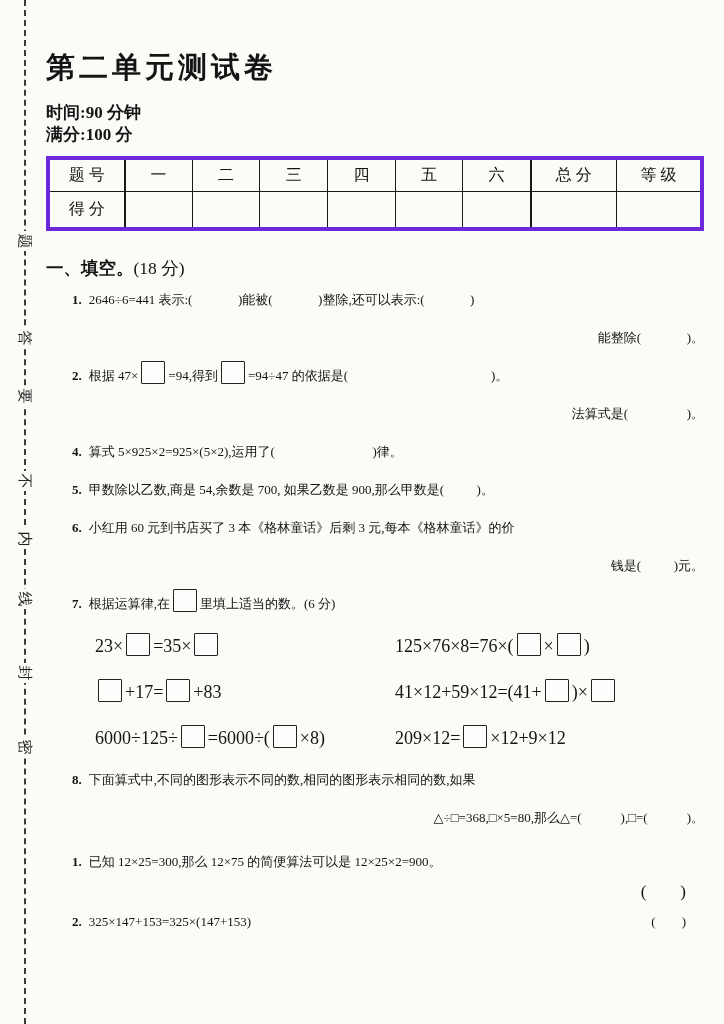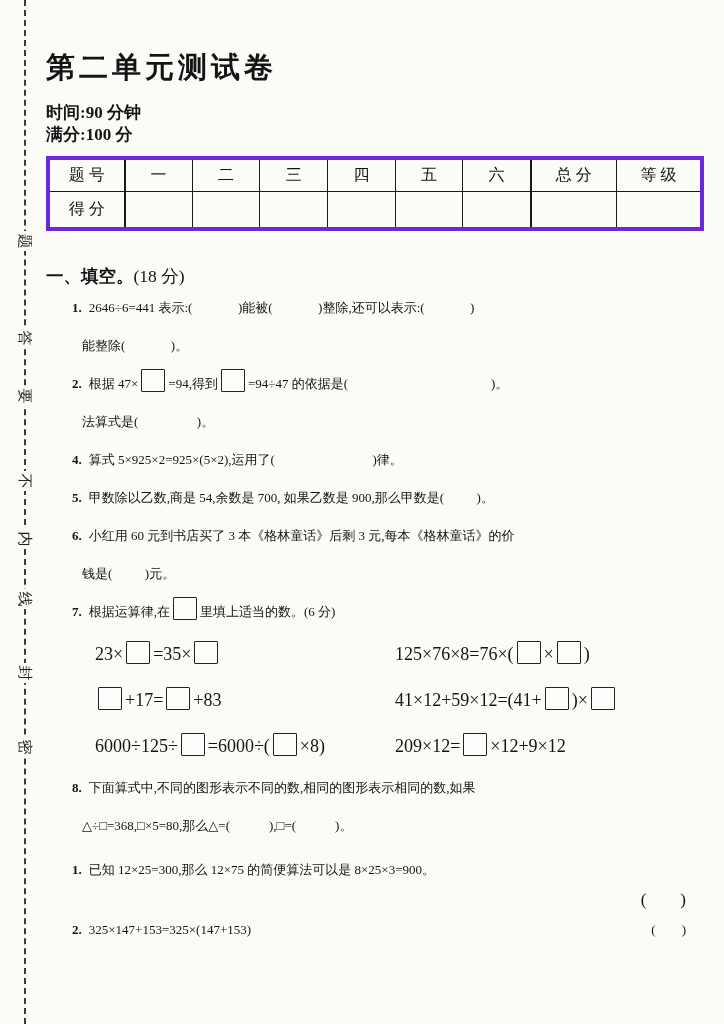--- a/index.html
+++ b/index.html
@@ -26,26 +26,26 @@
   
   table.score{border-collapse:collapse;table-layout:fixed;width:100%;
               margin-top:10px;border:4px solid #6d28d9;}
   table.score td{border:1px solid #1a1a1a;text-align:center;font-size:16px;
                  padding:0;}
   table.score tr.hd td{height:31px;}
   table.score tr.sc td{height:35px;}
   table.score td.bL{border-left:2px solid #1a1a1a;}
 
   
-  .sec-head{margin-top:32px;font-size:17.5px;line-height:26px;font-weight:bold;
+  .sec-head{margin-top:24px;font-size:17.5px;line-height:26px;font-weight:bold;
             white-space:pre-wrap;}
   .sec-head .light{font-weight:normal;}
   .line{font-size:13px;line-height:38px;padding-left:26px;white-space:pre-wrap;}
   .line .n{font-weight:bold;margin-right:7px;}
-  .line.cont{padding-left:36px;}
+  .line.cont{padding-left:36px;text-align:right;}
   .eq-box{display:inline-block;width:22px;height:21px;border:1.5px solid #222;
           vertical-align:-4px;margin:0 3px;background:#fdfdfc;border-radius:1px;}
 
   
   .eq-row{position:relative;height:46px;font-size:18px;line-height:46px;}
   .eq-row .eq-l{position:absolute;left:49px;white-space:pre;}
   .eq-row .eq-r{position:absolute;left:349px;white-space:pre;}
 
   .sec2-head{margin-top:14px;font-size:17.5px;line-height:26px;font-weight:bold;
              white-space:pre-wrap;}
@@ -140,19 +140,19 @@
     </div>
     <div class="eq-row">
       <span class="eq-l">6000÷125÷<span class="eq-box"></span>=6000÷(<span class="eq-box"></span>×8)</span>
       <span class="eq-r">209×12=<span class="eq-box"></span>×12+9×12</span>
     </div>
 
     <div class="line"><span class="n">8.</span><span class="t">下面算式中,不同的图形表示不同的数,相同的图形表示相同的数,如果</span></div>
     <div class="line cont"><span class="t">△÷□=368,□×5=80,那么△=(            ),□=(            )。</span></div>
 
 
-    <div class="line judge1"><span class="n">1.</span><span class="t">已知 12×25=300,那么 12×75 的简便算法可以是 8×25×3=900。</span></div>
+    <div class="line judge1"><span class="n">1.</span><span class="t">已知 12×25=300,那么 12×75 的简便算法可以是 12×25×2=900。</span></div>
     <div class="paren-line">(        )</div>
 
     <div class="line jline"><span class="n">2.</span><span class="t">325×147+153=325×(147+153)</span><span class="p">(        )</span></div>
 
   </div>
 </div>
 
 </body></html>

